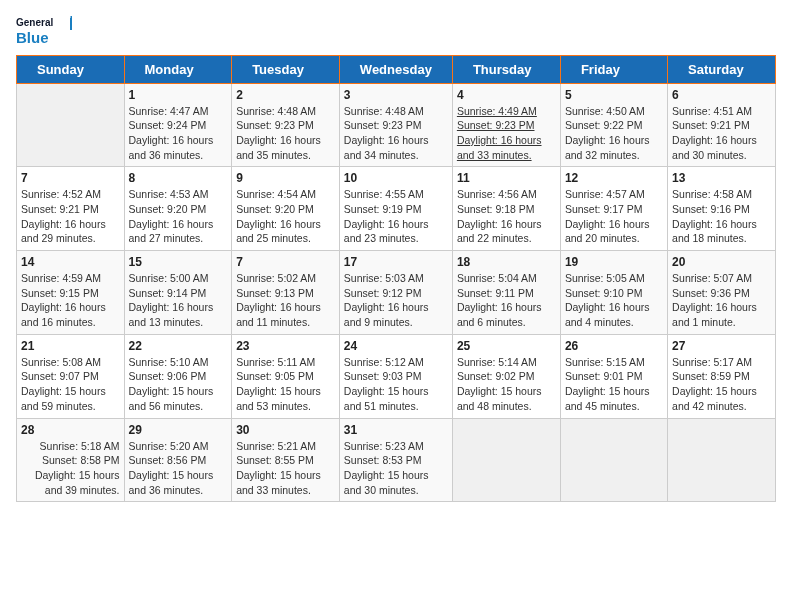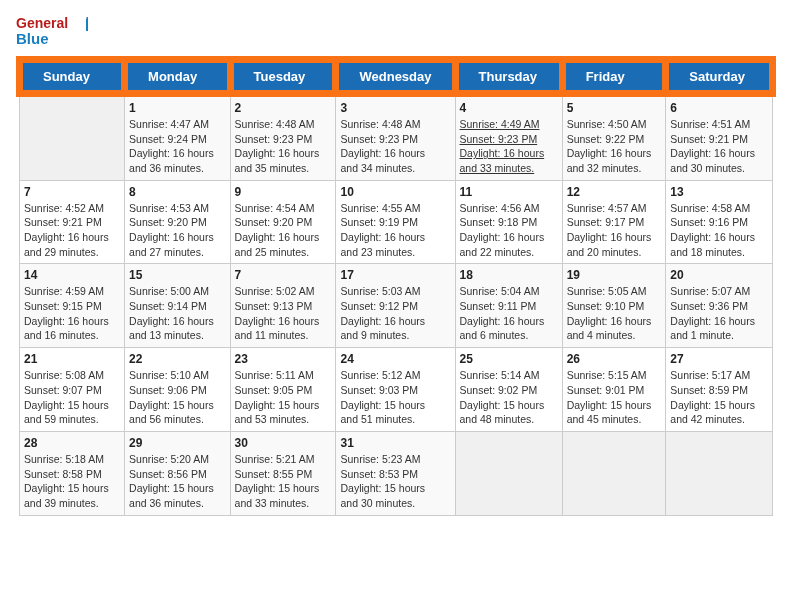--- a/index.html
+++ b/index.html
@@ -39,21 +39,21 @@
       border-collapse: collapse;
       font-size: 11px;
     }
     thead tr th {
       background: #1a6cb5;
       color: #fff;
       padding: 6px 20px;
       text-align: left;
       font-size: 13px;
       font-weight: bold;
-      border: 7px solid #f97316;
+      border: 1px solid #f97316;
     }
     tbody tr td {
       vertical-align: top;
       padding: 4px 4px;
       border: 1px solid #ccc;
       min-height: 80px;
       width: 14.28%;
       background: #fff;
     }
     tbody tr:nth-child(odd) td {
@@ -74,21 +74,21 @@
     .empty-cell {
       background: #f0f0f0 !important;
     }
   </style>
 </head>
 <body>
 
 <div class="header">
   <div class="logo">
   <div style="line-height:1.1;">
-    <span style="display:block;font-size:14px;font-weight:bold;color:#b91c1c;">General
+    <span style="display:block;font-size:10px;font-weight:bold;color:#0f172a;">General
       <svg style="display:inline-block;vertical-align:middle;" width="16" height="14" viewBox="0 0 16 14">
         <polygon points="2,14 14,14 14,2 16,0 16,14" fill="#1a7fc1"></polygon>
         <polygon points="14,0 16,0 16,2" fill="#1a7fc1"></polygon>
       </svg>
     </span>
     <span style="display:block;font-size:15px;font-weight:bold;color:#1a7fc1;">Blue</span>
   </div>
 </div>
   <div class="title-block">
     <div class="month-title"></div>
@@ -303,21 +303,21 @@
           <span class="day-num">27</span>
           <div class="day-info" style="white-space: pre-line;">Sunrise: 5:17 AM
 Sunset: 8:59 PM
 Daylight: 15 hours
 and 42 minutes.</div>
         </td>
       </tr>
       <tr>
         <td>
           <span class="day-num">28</span>
-          <div class="day-info" style="white-space: pre-line;">Sunrise: 5:18 AM
+          <div class="day-info" style="white-space: pre-line; text-align: right;">Sunrise: 5:18 AM
 Sunset: 8:58 PM
 Daylight: 15 hours
 and 39 minutes.</div>
         </td>
         <td>
           <span class="day-num">29</span>
           <div class="day-info" style="white-space: pre-line;">Sunrise: 5:20 AM
 Sunset: 8:56 PM
 Daylight: 15 hours
 and 36 minutes.</div>

